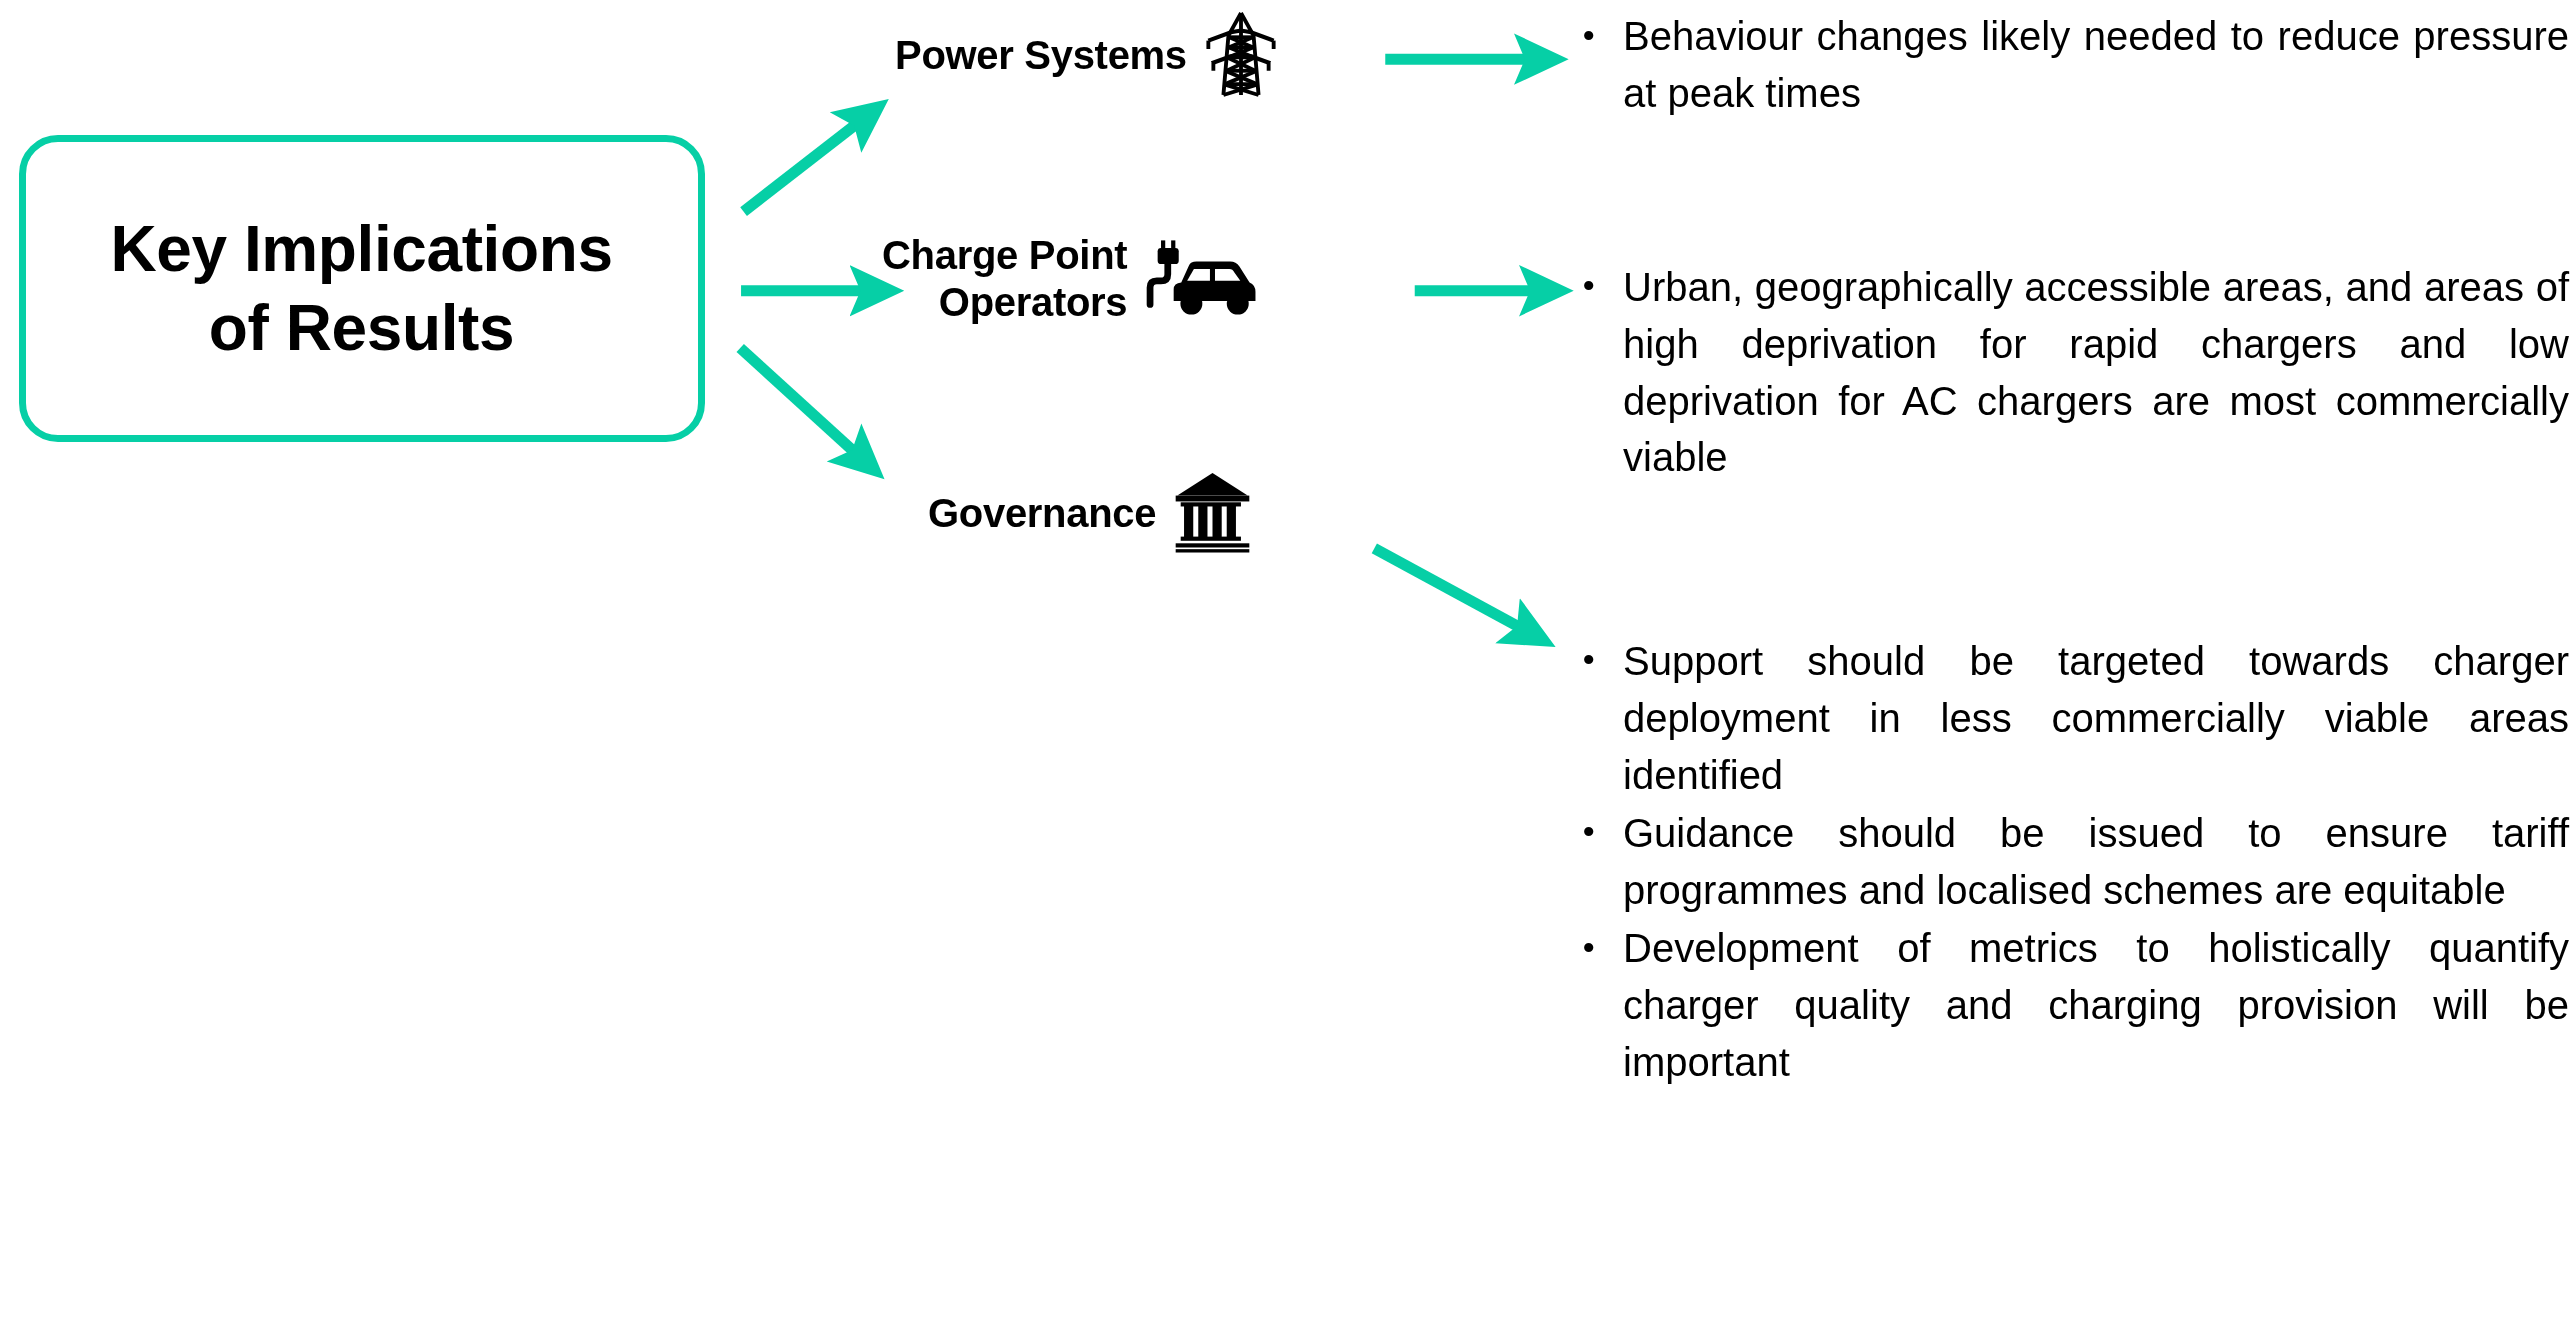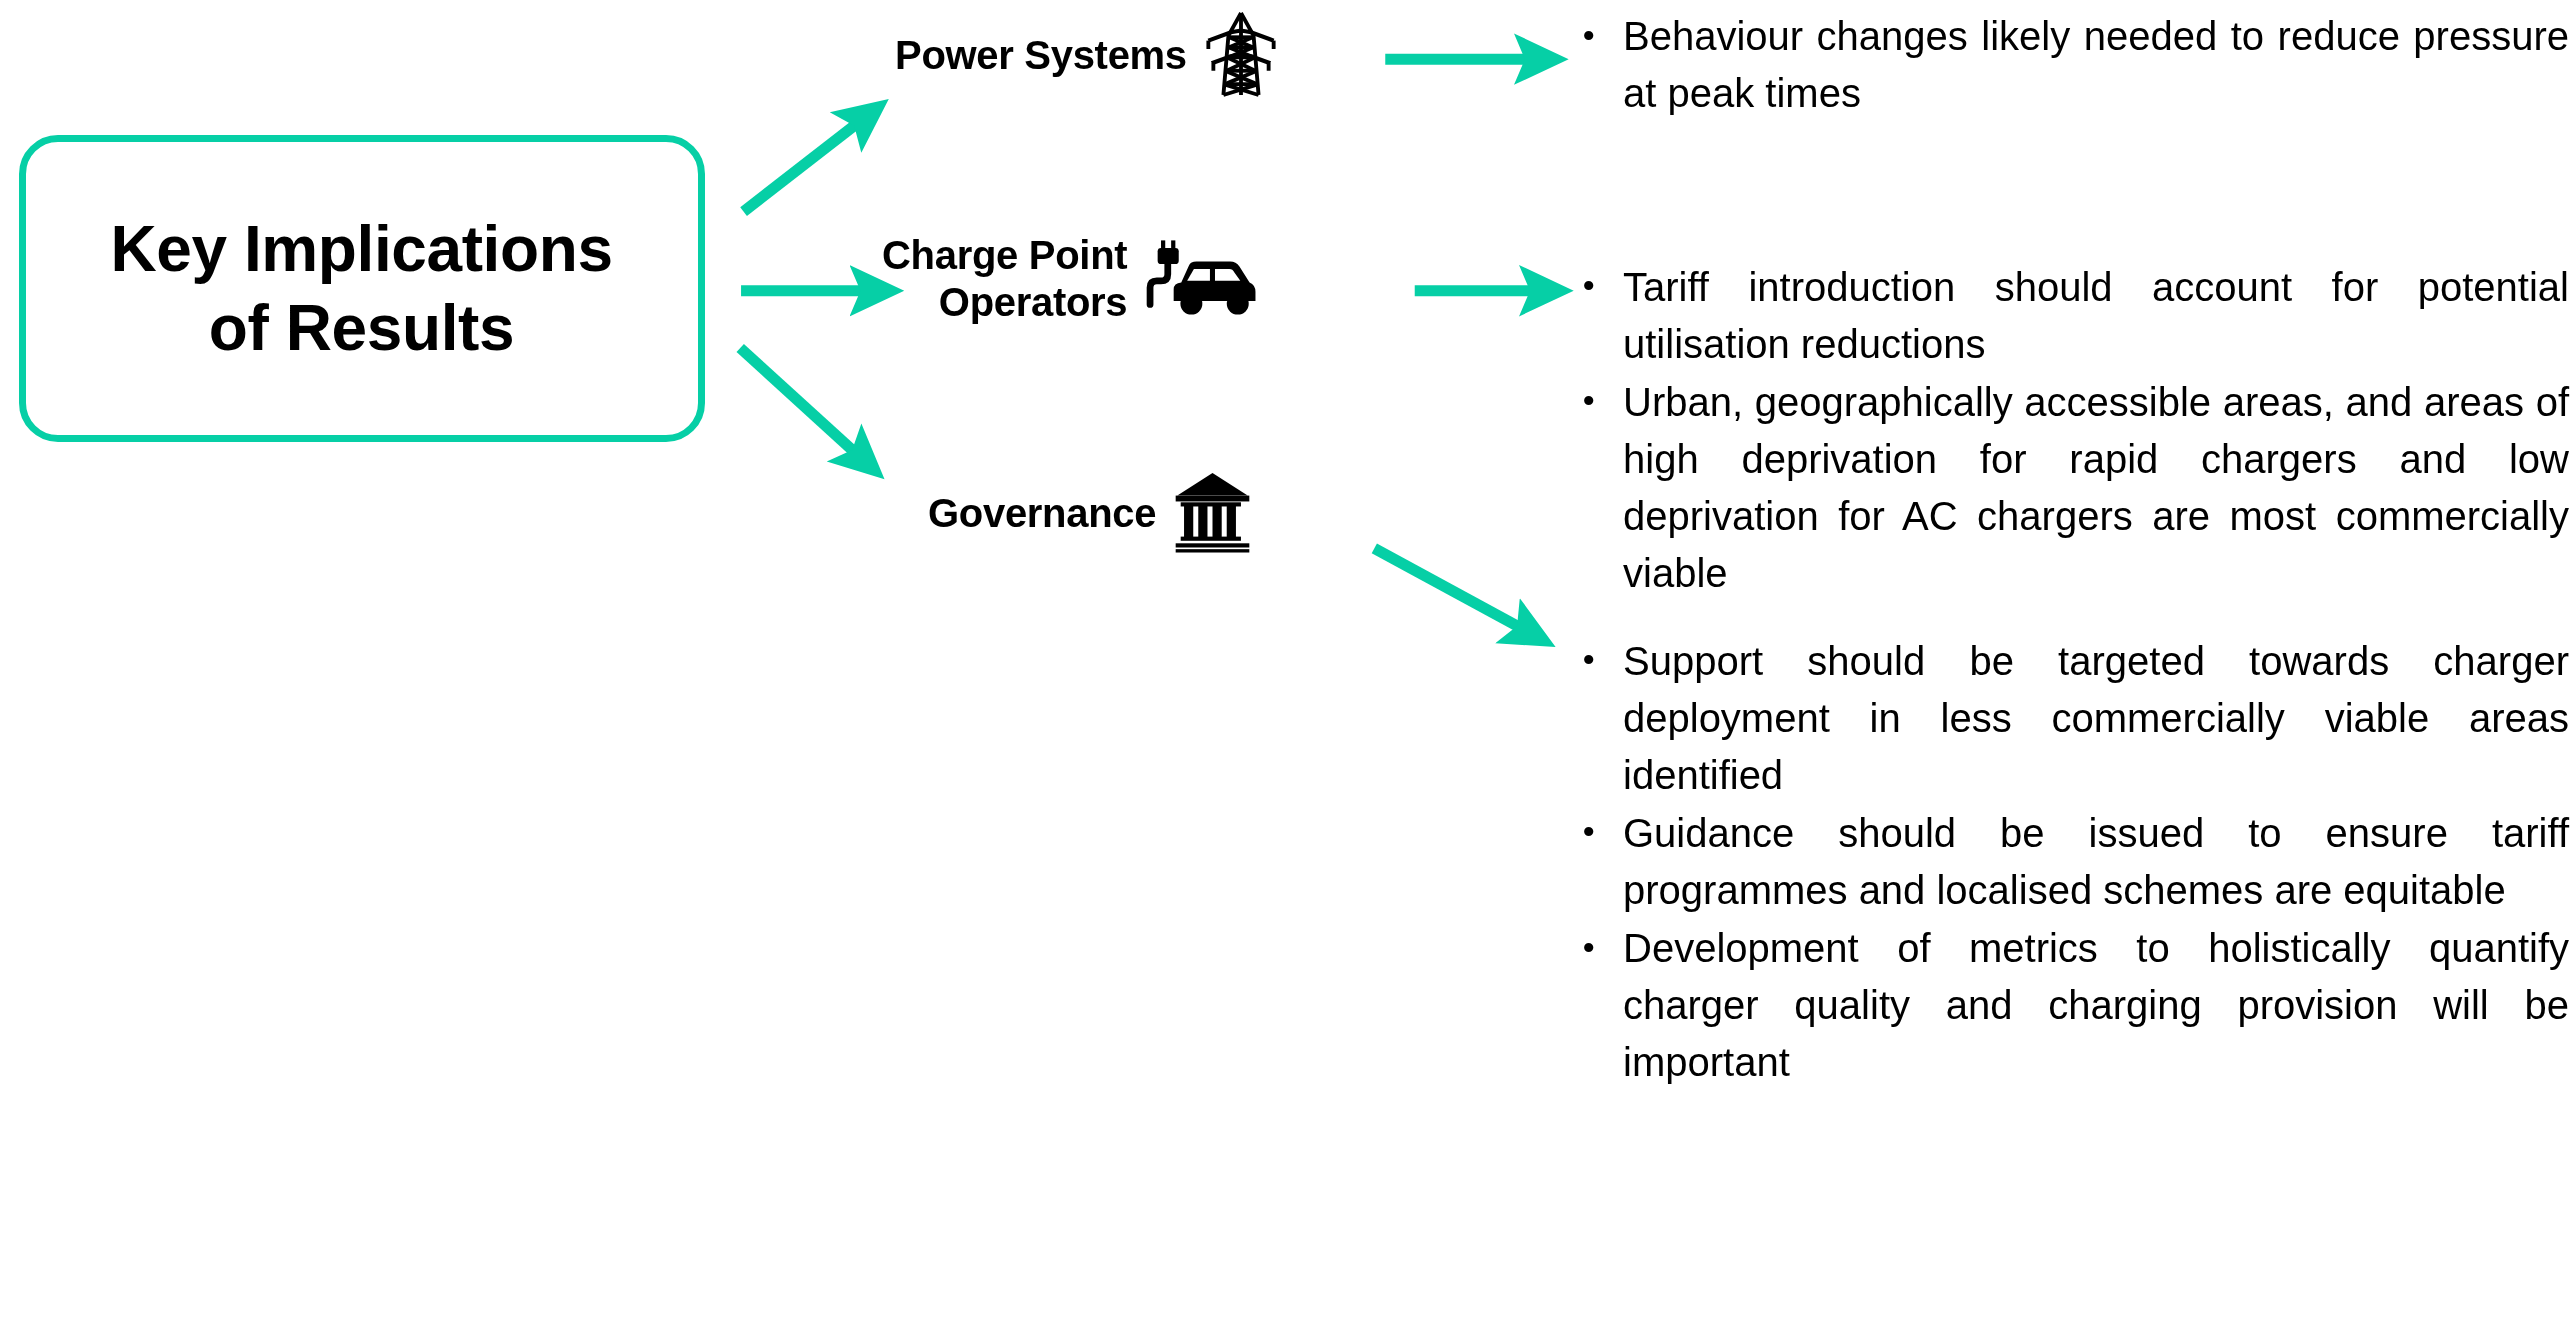--- a/index.html
+++ b/index.html
@@ -225,21 +225,20 @@
 </div>
 
 <div class="bullets" id="bullets-power">
   <ul>
     <li class="justify-last">Behaviour changes likely needed to reduce pressure at peak times</li>
   </ul>
 </div>
 
 <div class="bullets" id="bullets-cpo">
   <ul>
-    <li class="justify-last">Tariff introduction should account for potential utilisation reductions</li>
     <li class="justify-last">Urban, geographically accessible areas, and areas of high deprivation for rapid chargers and low deprivation for AC chargers are most commercially viable</li>
   </ul>
 </div>
 
 <div class="bullets" id="bullets-governance">
   <ul>
     <li class="justify-last">Support should be targeted towards charger deployment in less commercially viable areas identified</li>
     <li class="justify-last">Guidance should be issued to ensure tariff programmes and localised schemes are equitable</li>
     <li class="justify-last">Development of metrics to holistically quantify charger quality and charging provision will be important</li>
   </ul>

